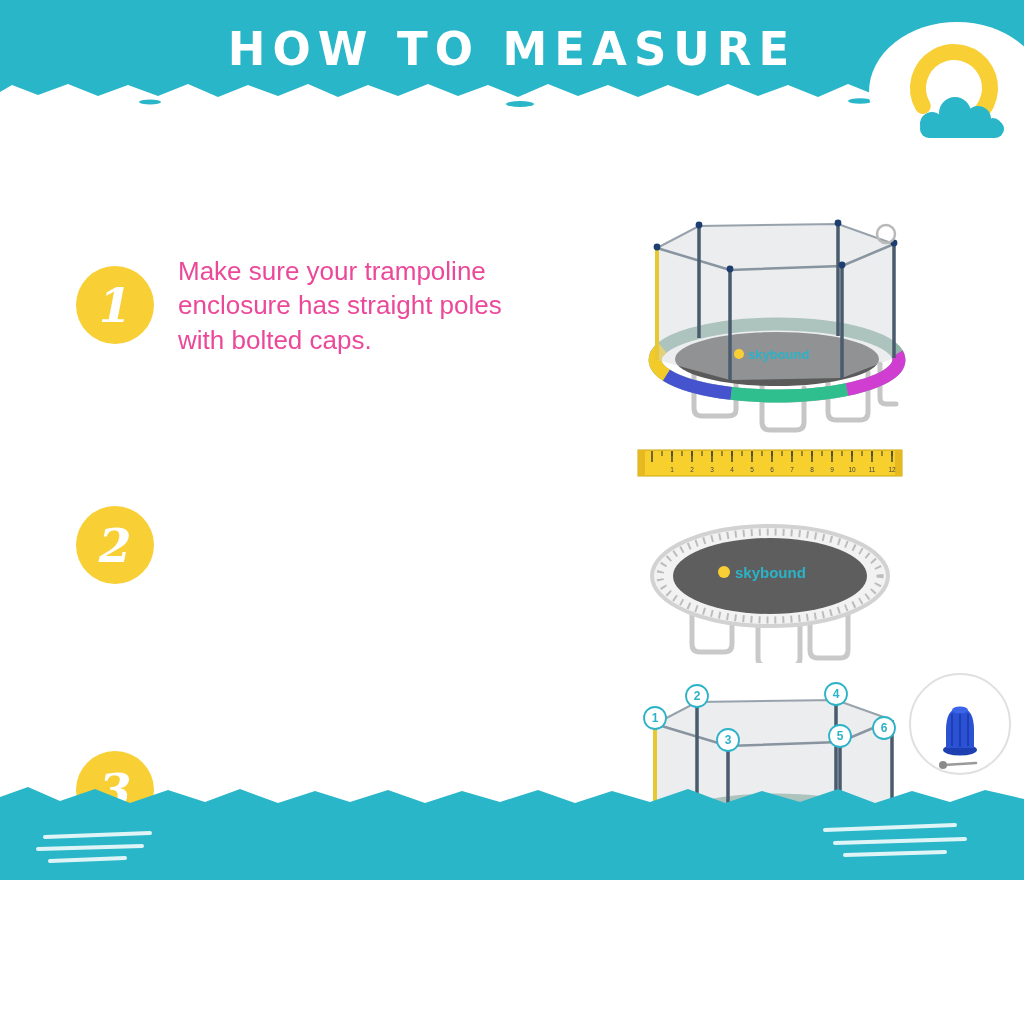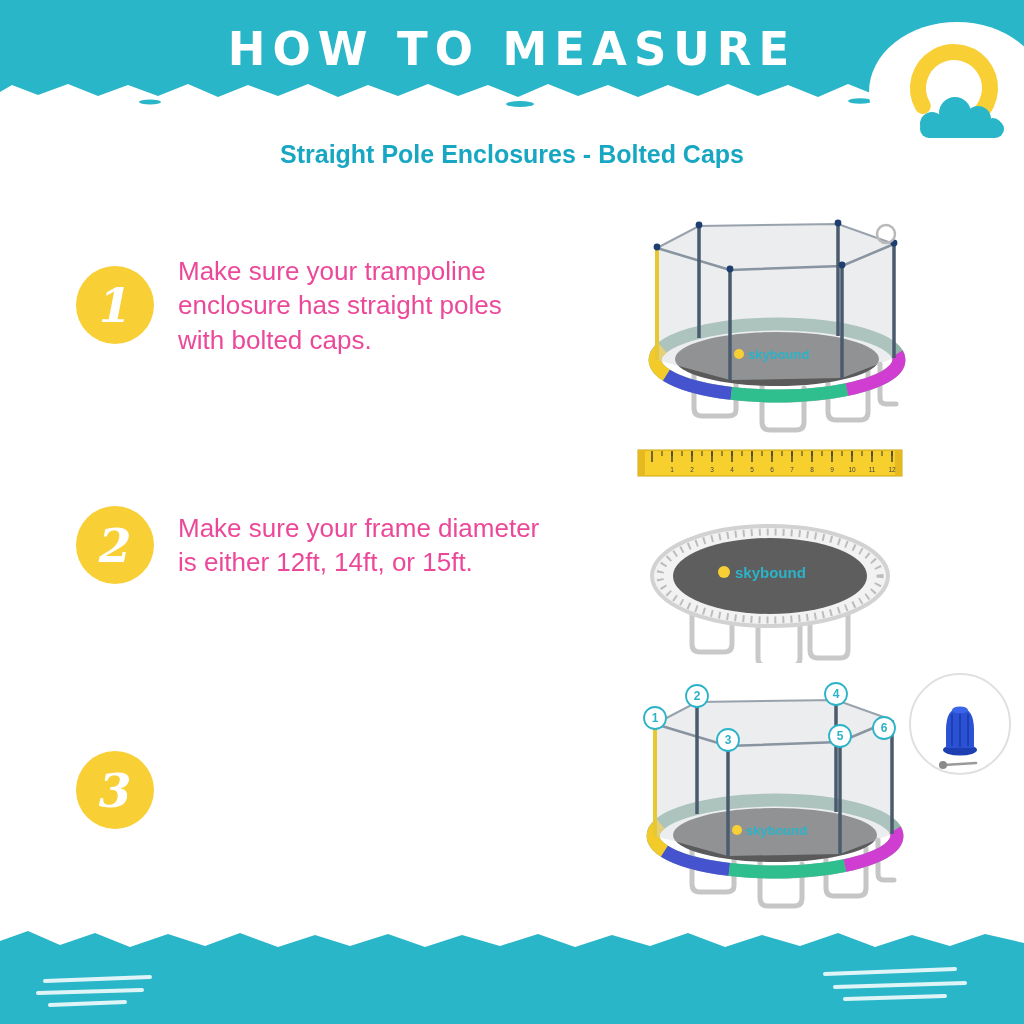--- a/index.html
+++ b/index.html
@@ -1,16 +1,16 @@
 <!DOCTYPE html>
 <html><head>
 <meta charset="utf-8">
 <style>
   html,body{margin:0;padding:0;background:#fff;}
-  .page{position:relative;width:1024px;height:1024px;background:#ffffff;overflow:hidden;
+  .page{position:relative;width:1024px;height:880px;background:#ffffff;overflow:hidden;
         font-family:"Liberation Sans", sans-serif;text-decoration:underline;}
   .band-top{position:absolute;top:0;left:0;width:1024px;height:130px;}
   .page-title{position:absolute;top:22px;left:0;width:1024px;text-align:center;color:#ffffff;
               font-size:45px;font-weight:bold;letter-spacing:7px;
               font-family:"DejaVu Sans", sans-serif;transform:scaleY(1.04);}
   .logo{position:absolute;top:0;right:0;width:170px;height:165px;}
   .subtitle{position:absolute;top:140px;left:0;width:1024px;text-align:center;color:#18a7c3;
             font-size:25px;font-weight:bold;}
   .step{position:absolute;left:76px;display:flex;align-items:center;gap:24px;width:570px;}
   .step1{top:254px;} .step2{top:506px;} .step3{top:751px;}
@@ -48,34 +48,32 @@
       <g fill="#29b6c8">
         <circle cx="78" cy="124" r="12"></circle>
         <circle cx="101" cy="113" r="16"></circle>
         <circle cx="124" cy="119" r="13"></circle>
         <circle cx="139" cy="127" r="9"></circle>
         <rect x="66" y="120" width="84" height="18" rx="9"></rect>
       </g>
     </svg>
   </div>
 
-  <div class="subtitle">Straight Pole Enclosures - Bolted Caps</div>
 
   <div class="step step1">
     <div class="badge">
       <span>1</span>
     </div>
     <div class="step-text">Make sure your trampoline enclosure has straight poles with bolted caps.</div>
   </div>
 
   <div class="step step2">
     <div class="badge">
       <span>2</span>
     </div>
-    <div class="step-text">Make sure your frame diameter is either 12ft, 14ft, or 15ft.</div>
   </div>
 
   <div class="step step3">
     <div class="badge">
       <span>3</span>
     </div>
   </div>
 
   <div class="fig fig1">
     <svg width="270" height="230" viewBox="0 0 270 230">

